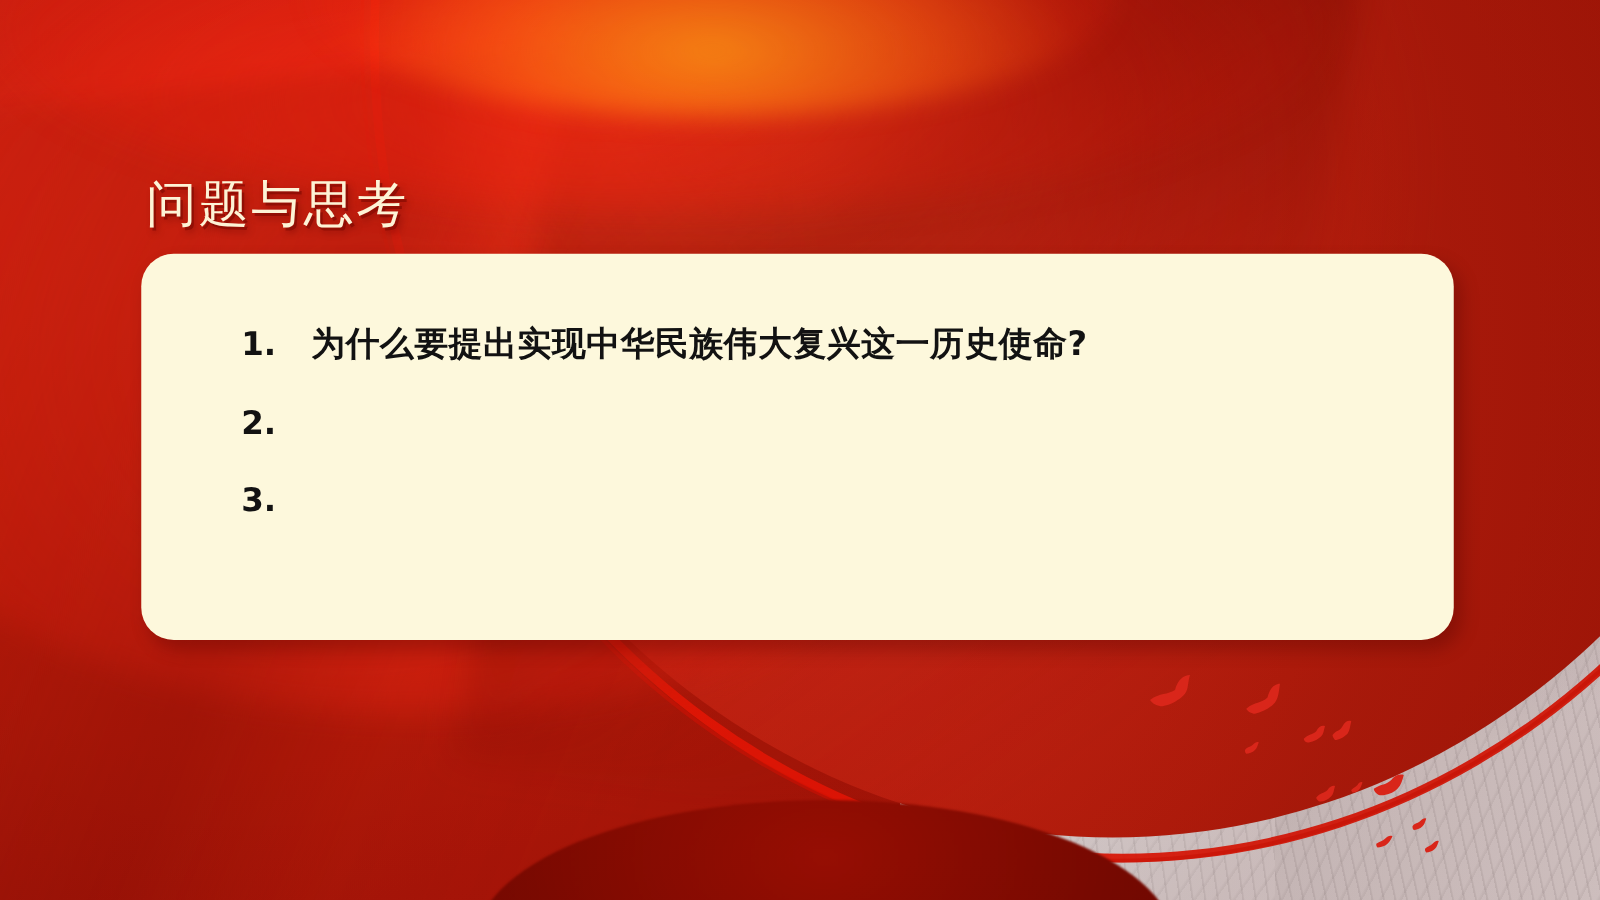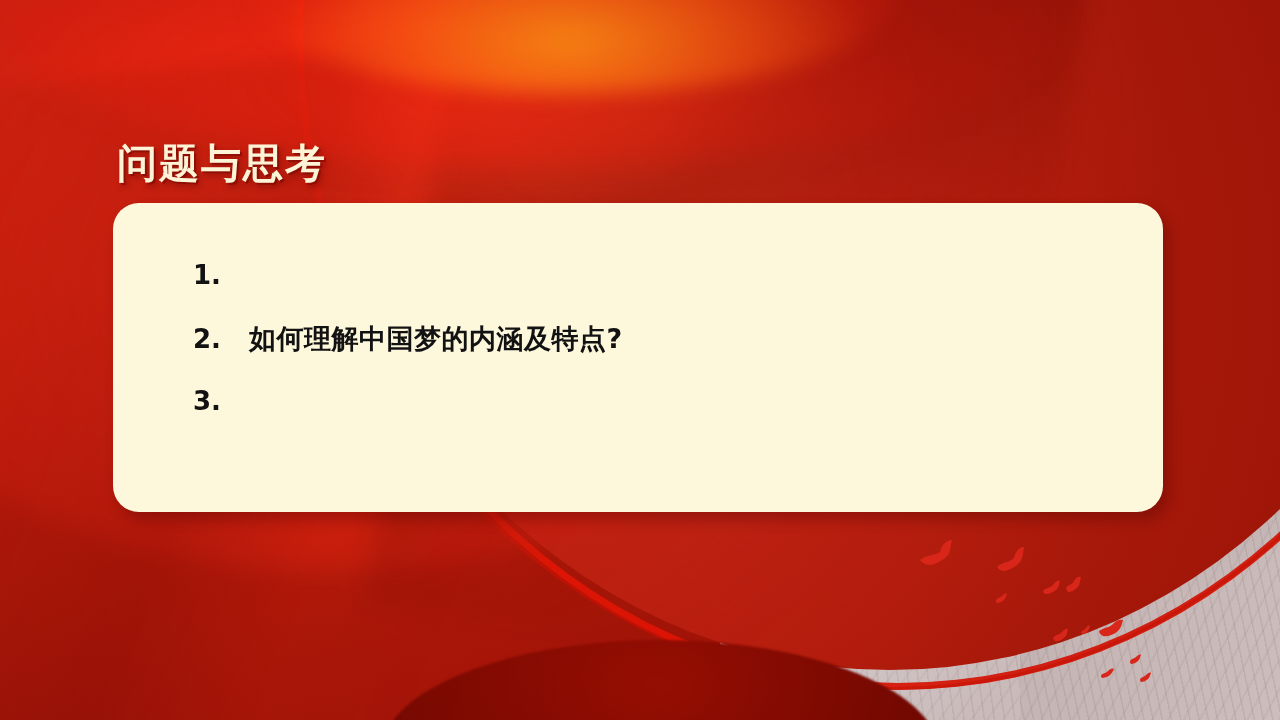--- a/index.html
+++ b/index.html
@@ -205,21 +205,21 @@
     position: absolute;
     fill: #d9261a;
   }
 
   
   .title {
     position: absolute;
     left: 117px;
     top: 136px;
     font-size: 40px;
-    font-weight: bold;
+    font-weight: normal;
     letter-spacing: 2px;
     color: #fdf3d6;
     text-shadow:
       2px 2px 0 rgba(120,8,0,.55),
       3px 4px 6px rgba(90,4,0,.45);
     white-space: nowrap;
   }
 
   
   .card {
@@ -317,25 +317,25 @@
       </svg>
   </div>
 
   <div class="title">问题与思考</div>
 
   <div class="card">
     <div class="qlist">
 
       <div class="qitem">
         <span class="qnum">1.</span>
+        <span class="qtext">为什么要提出实现中华民族伟大复兴这一历史使命?</span>
       </div>
 
       <div class="qitem">
         <span class="qnum">2.</span>
-        <span class="qtext">如何理解中国梦的内涵及特点?</span>
       </div>
 
       <div class="qitem">
         <span class="qnum">3.</span>
       </div>
 
     </div>
   </div>
 
 </div>

